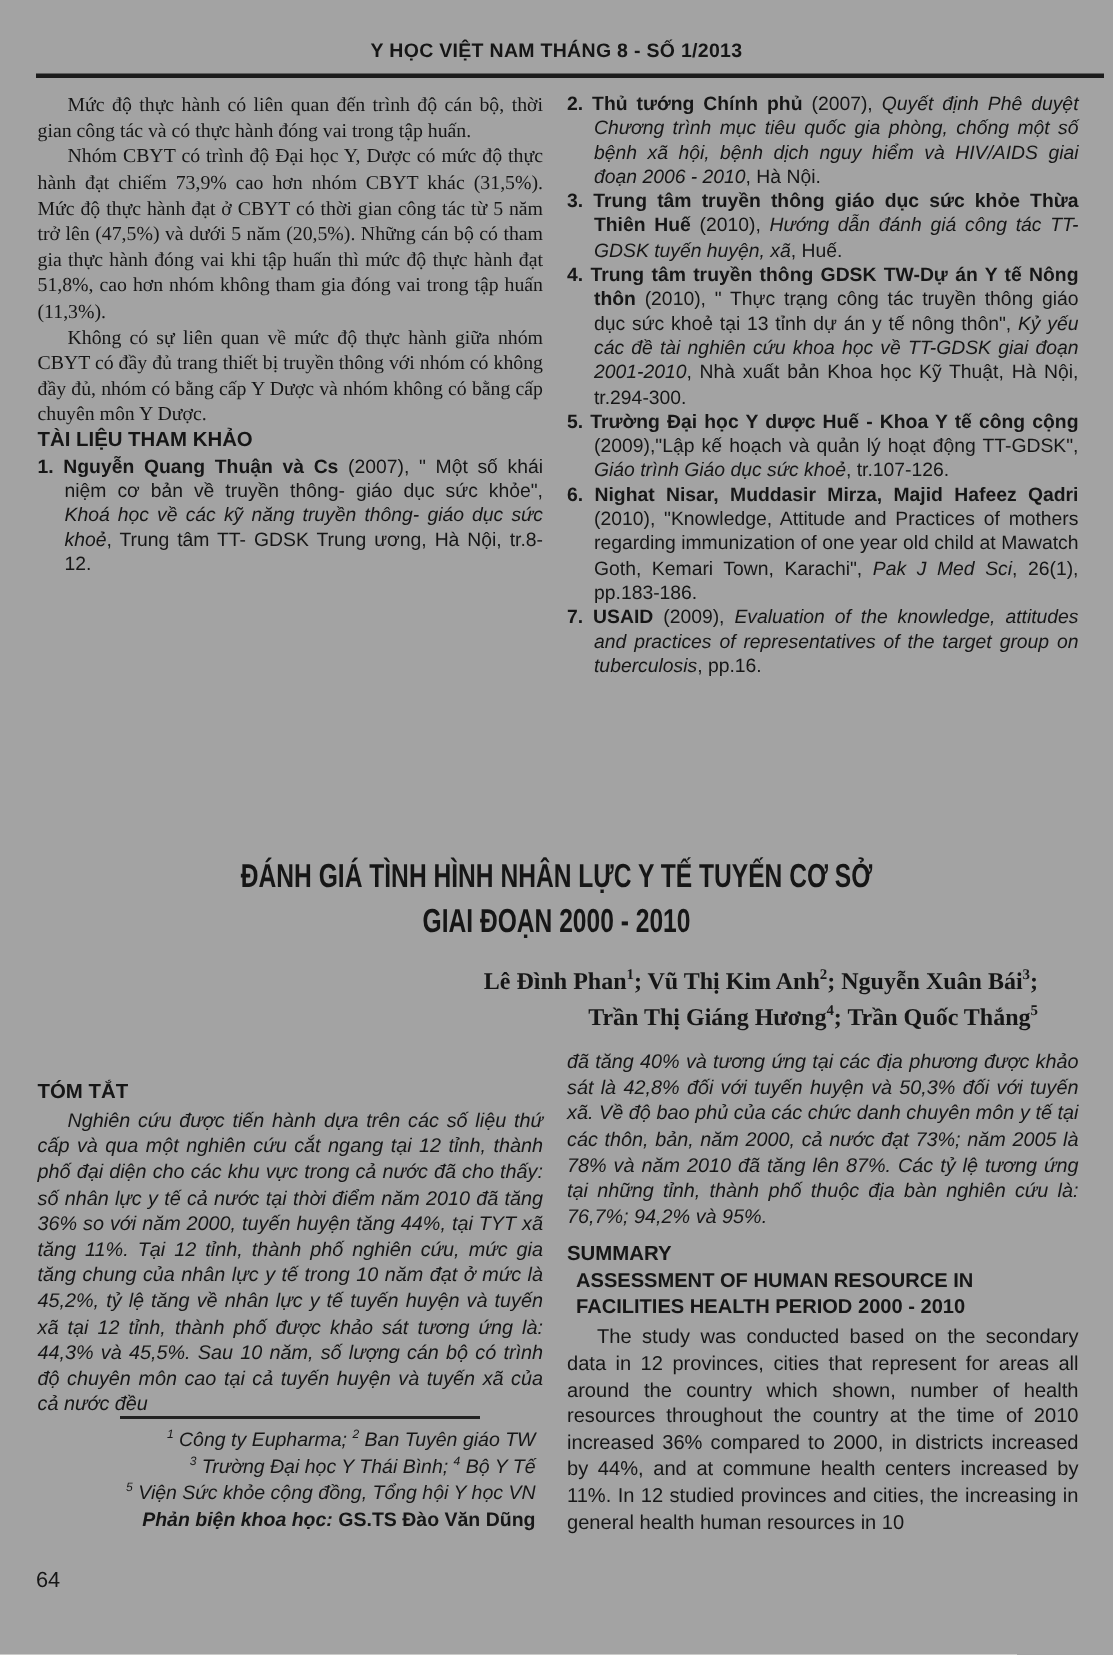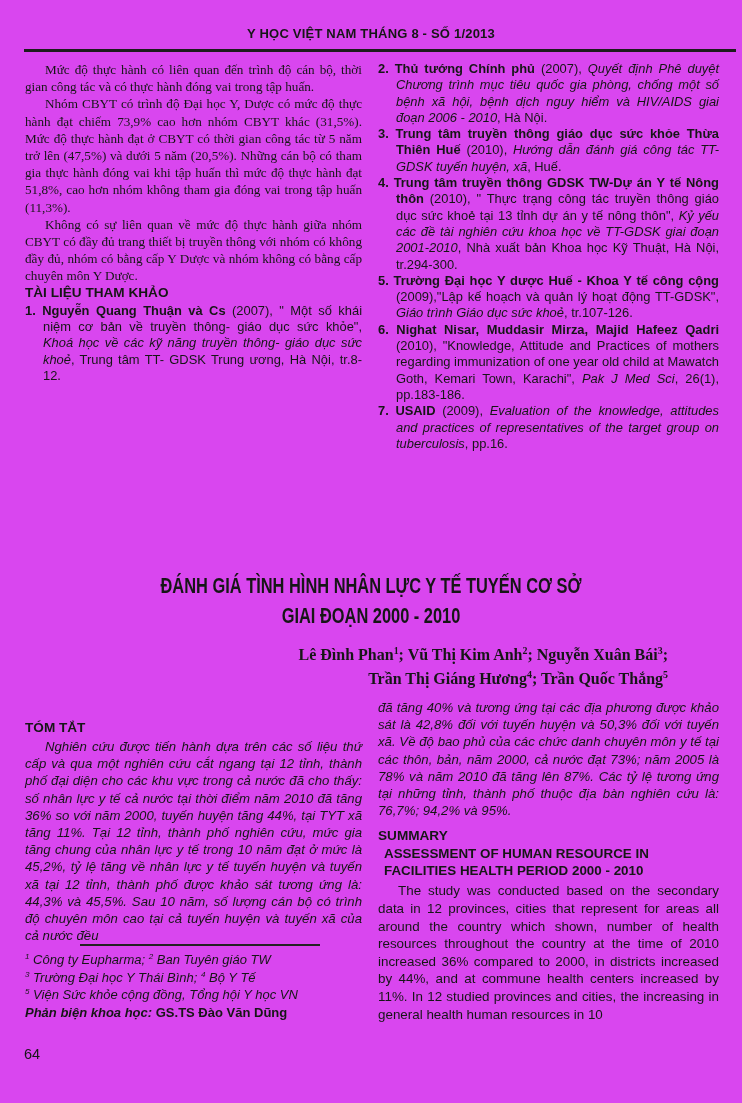--- a/index.html
+++ b/index.html
@@ -1,18 +1,18 @@
 <!DOCTYPE html>
 <html><head>
 <meta charset="utf-8">
 <style>
   html,body{margin:0;padding:0;background:#e9e9e7;}
   .page{
     position:relative;width:742px;height:1103px;margin:0 auto;
-    background:#d946ef;color:#161616;overflow:hidden;
+    background:#a3a3a3;color:#161616;overflow:hidden;
     font-family:"Liberation Sans",sans-serif;
   }
   .journal-header{
     position:absolute;top:26px;left:0;width:100%;text-align:center;
     font-weight:bold;font-size:13px;letter-spacing:.2px;
   }
   .header-rule{position:absolute;top:49px;left:24px;width:712px;height:2.5px;background:#1c1c1c;}
   .col{position:absolute;}
   .col-l1{left:25px;top:61px;width:337px;}
   .col-r1{left:378px;top:61px;width:341px;}
@@ -20,34 +20,34 @@
   .refs-heading{font-weight:bold;font-size:13.6px;margin-bottom:3px;text-align:left;}
   .ref{font-size:12.9px;line-height:16.3px;text-align:justify;padding-left:18px;text-indent:-18px;}
   .rs-b{font-weight:bold;}
   .rs-i{font-style:italic;}
   .rs-bn{font-weight:bold;font-style:normal;}
   sup{font-size:.62em;line-height:0;}
   .a2-title{position:absolute;top:570px;left:0;width:742px;text-align:center;font-weight:bold;}
   .a2-title-line{font-size:20.5px;line-height:30px;white-space:nowrap;transform:scale(.8,1.08);transform-origin:center;}
   .a2-authors{
     position:absolute;top:643px;left:0;width:742px;box-sizing:border-box;
-    text-align:right;padding-right:74px;
+    text-align:right;padding-right:50px;
     font-family:"Liberation Serif",serif;font-weight:bold;font-size:16px;line-height:23.5px;
   }
   .col-l2{left:25px;top:720px;width:337px;}
   .col-r2{left:378px;top:699px;width:341px;}
   .sec-heading{font-weight:bold;font-size:13.6px;text-align:left;margin-bottom:3px;}
   .abstract{font-style:italic;font-size:13.2px;line-height:17.2px;text-align:justify;}
   .para-indent{text-indent:20px;}
   .sum-head{margin-top:9px;}
   .sum-sub{font-weight:bold;font-size:13.4px;line-height:16.5px;text-align:left;margin:1px 6px 3px 6px;}
   .sum-body{font-size:13.4px;line-height:17.6px;text-align:justify;}
   .footnotes{position:absolute;left:25px;top:944px;width:332px;font-style:italic;font-size:13px;line-height:17.5px;}
   .fn-rule{margin-left:55px;width:240px;height:2px;background:#222;margin-bottom:5px;}
-  .fn-line{text-align:left;}
+  .fn-line{text-align:right;}
   .page-number{position:absolute;left:24px;top:1046px;font-size:14.5px;}
 </style>
 </head>
 <body>
 
 <div class="page">
 
   <div class="journal-header">Y HỌC VIỆT NAM THÁNG 8 - SỐ 1/2013</div>
   <div class="header-rule"></div>
 

